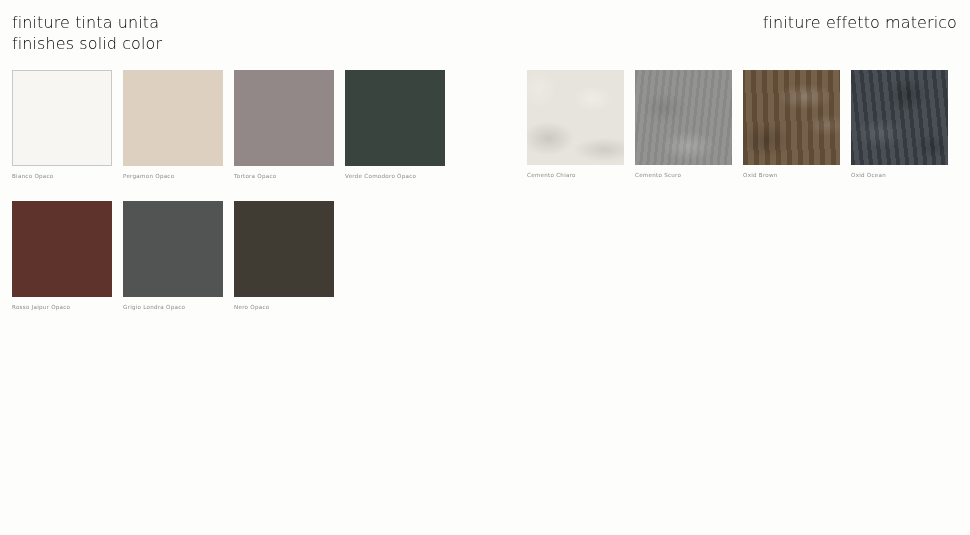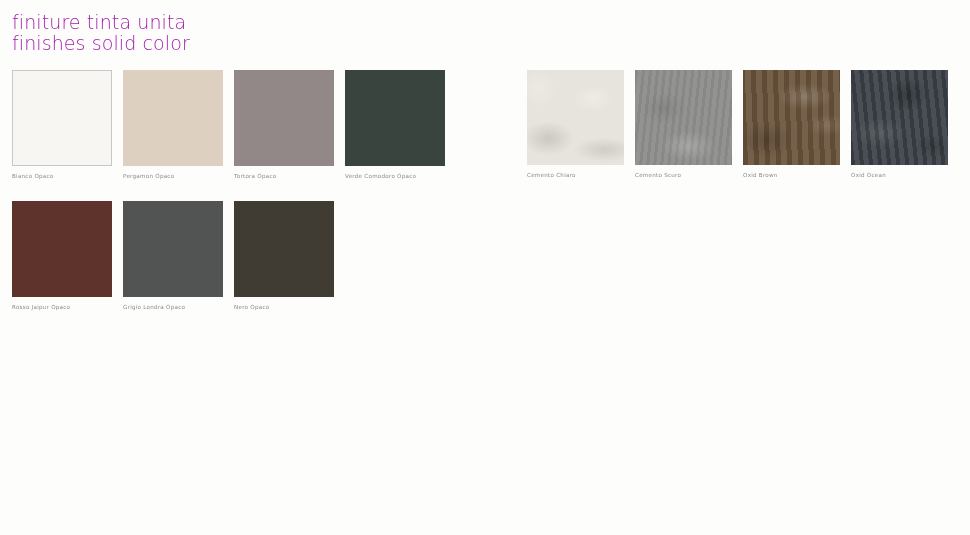--- a/index.html
+++ b/index.html
@@ -13,24 +13,24 @@
     font-family: "DejaVu Sans", sans-serif;
     overflow: hidden;
     position: relative;
   }
 
   
   .heading {
     position: absolute;
     top: 12px;
     line-height: 21px;
-    color: #a21caf;
+    color: #000000;
     font-family: "DejaVu Sans", sans-serif;
     font-weight: 300;
-    font-size: 19px;
+    font-size: 16px;
     letter-spacing: 0.1px;
     white-space: nowrap;
   }
   .heading .line-it { display: block; }
   .heading .line-en { display: block; }
 
   #heading-left  { left: 12px;  text-align: left; }
   #heading-right { right: 13px; text-align: right; }
 
   
@@ -112,20 +112,21 @@
 </style>
 </head>
 <body>
 
 <div class="heading" id="heading-left">
   <span class="line-it">finiture tinta unita</span>
   <span class="line-en">finishes solid color</span>
 </div>
 
 <div class="heading" id="heading-right">
+  <span class="line-it">finiture effetto materico</span>
 </div>
 
 <div class="group" id="group-left">
     <div class="row">
       <div class="swatch-cell">
         <div class="swatch bordered" style="background: rgb(248, 246, 242);"></div>
         <span class="swatch-label">Bianco Opaco</span>
       </div>
       <div class="swatch-cell">
         <div class="swatch" style="background: rgb(221, 208, 193);"></div>

